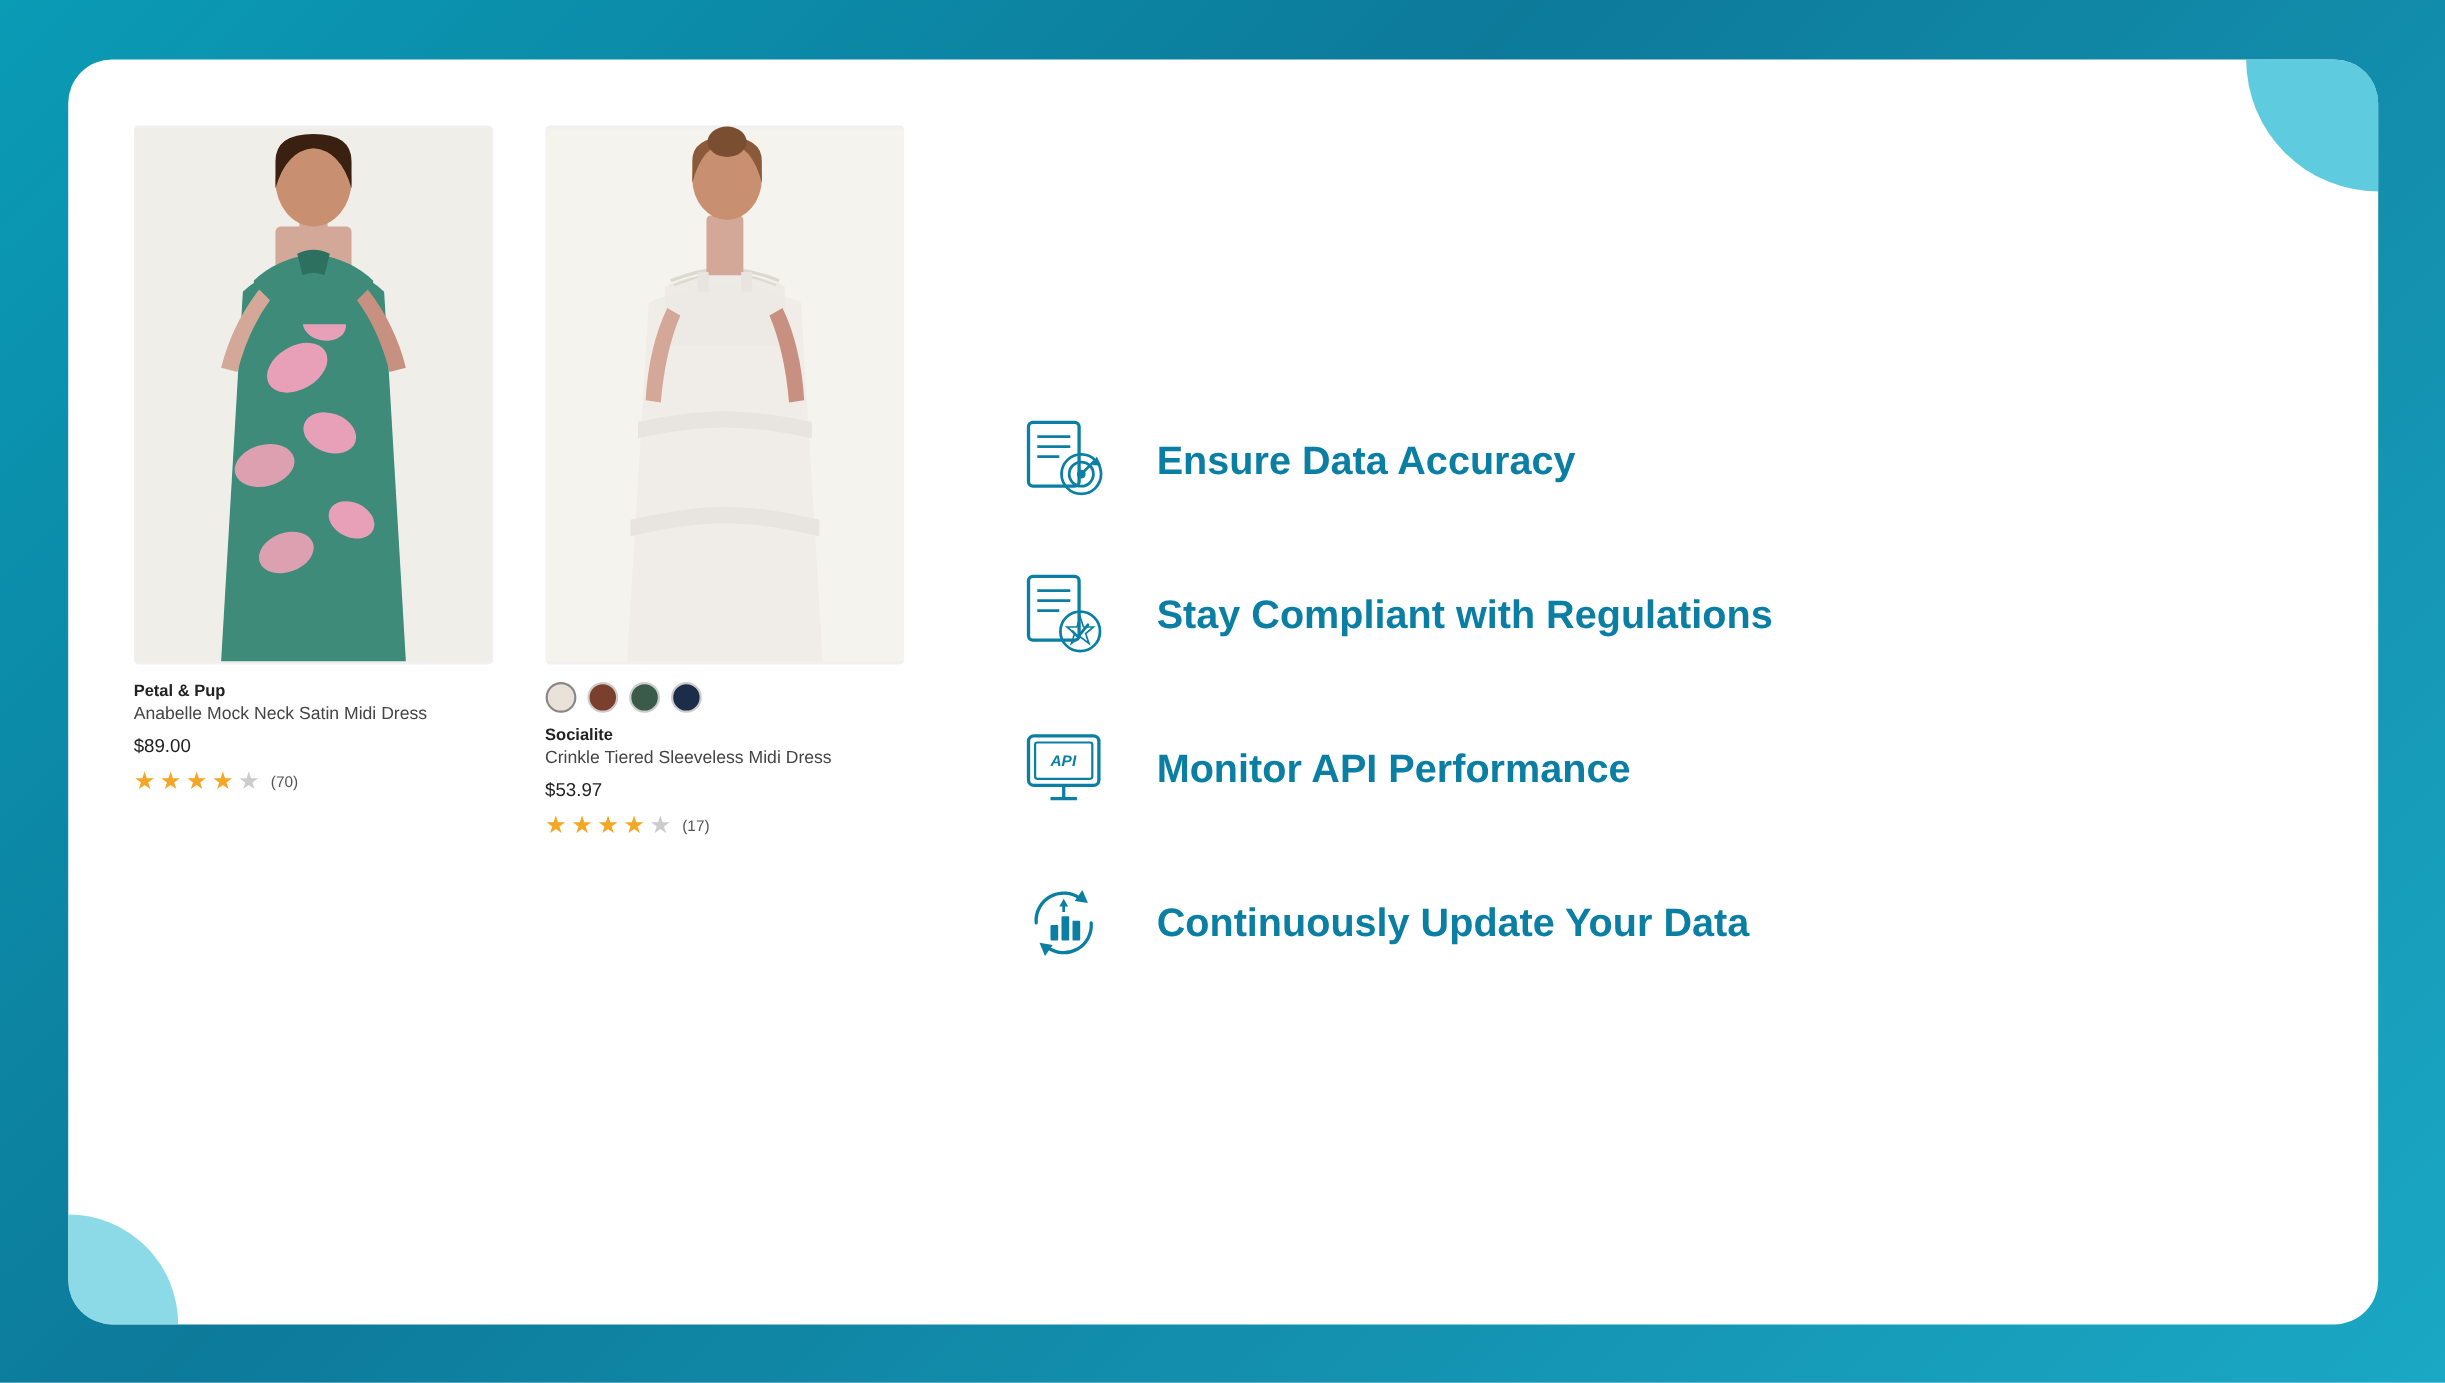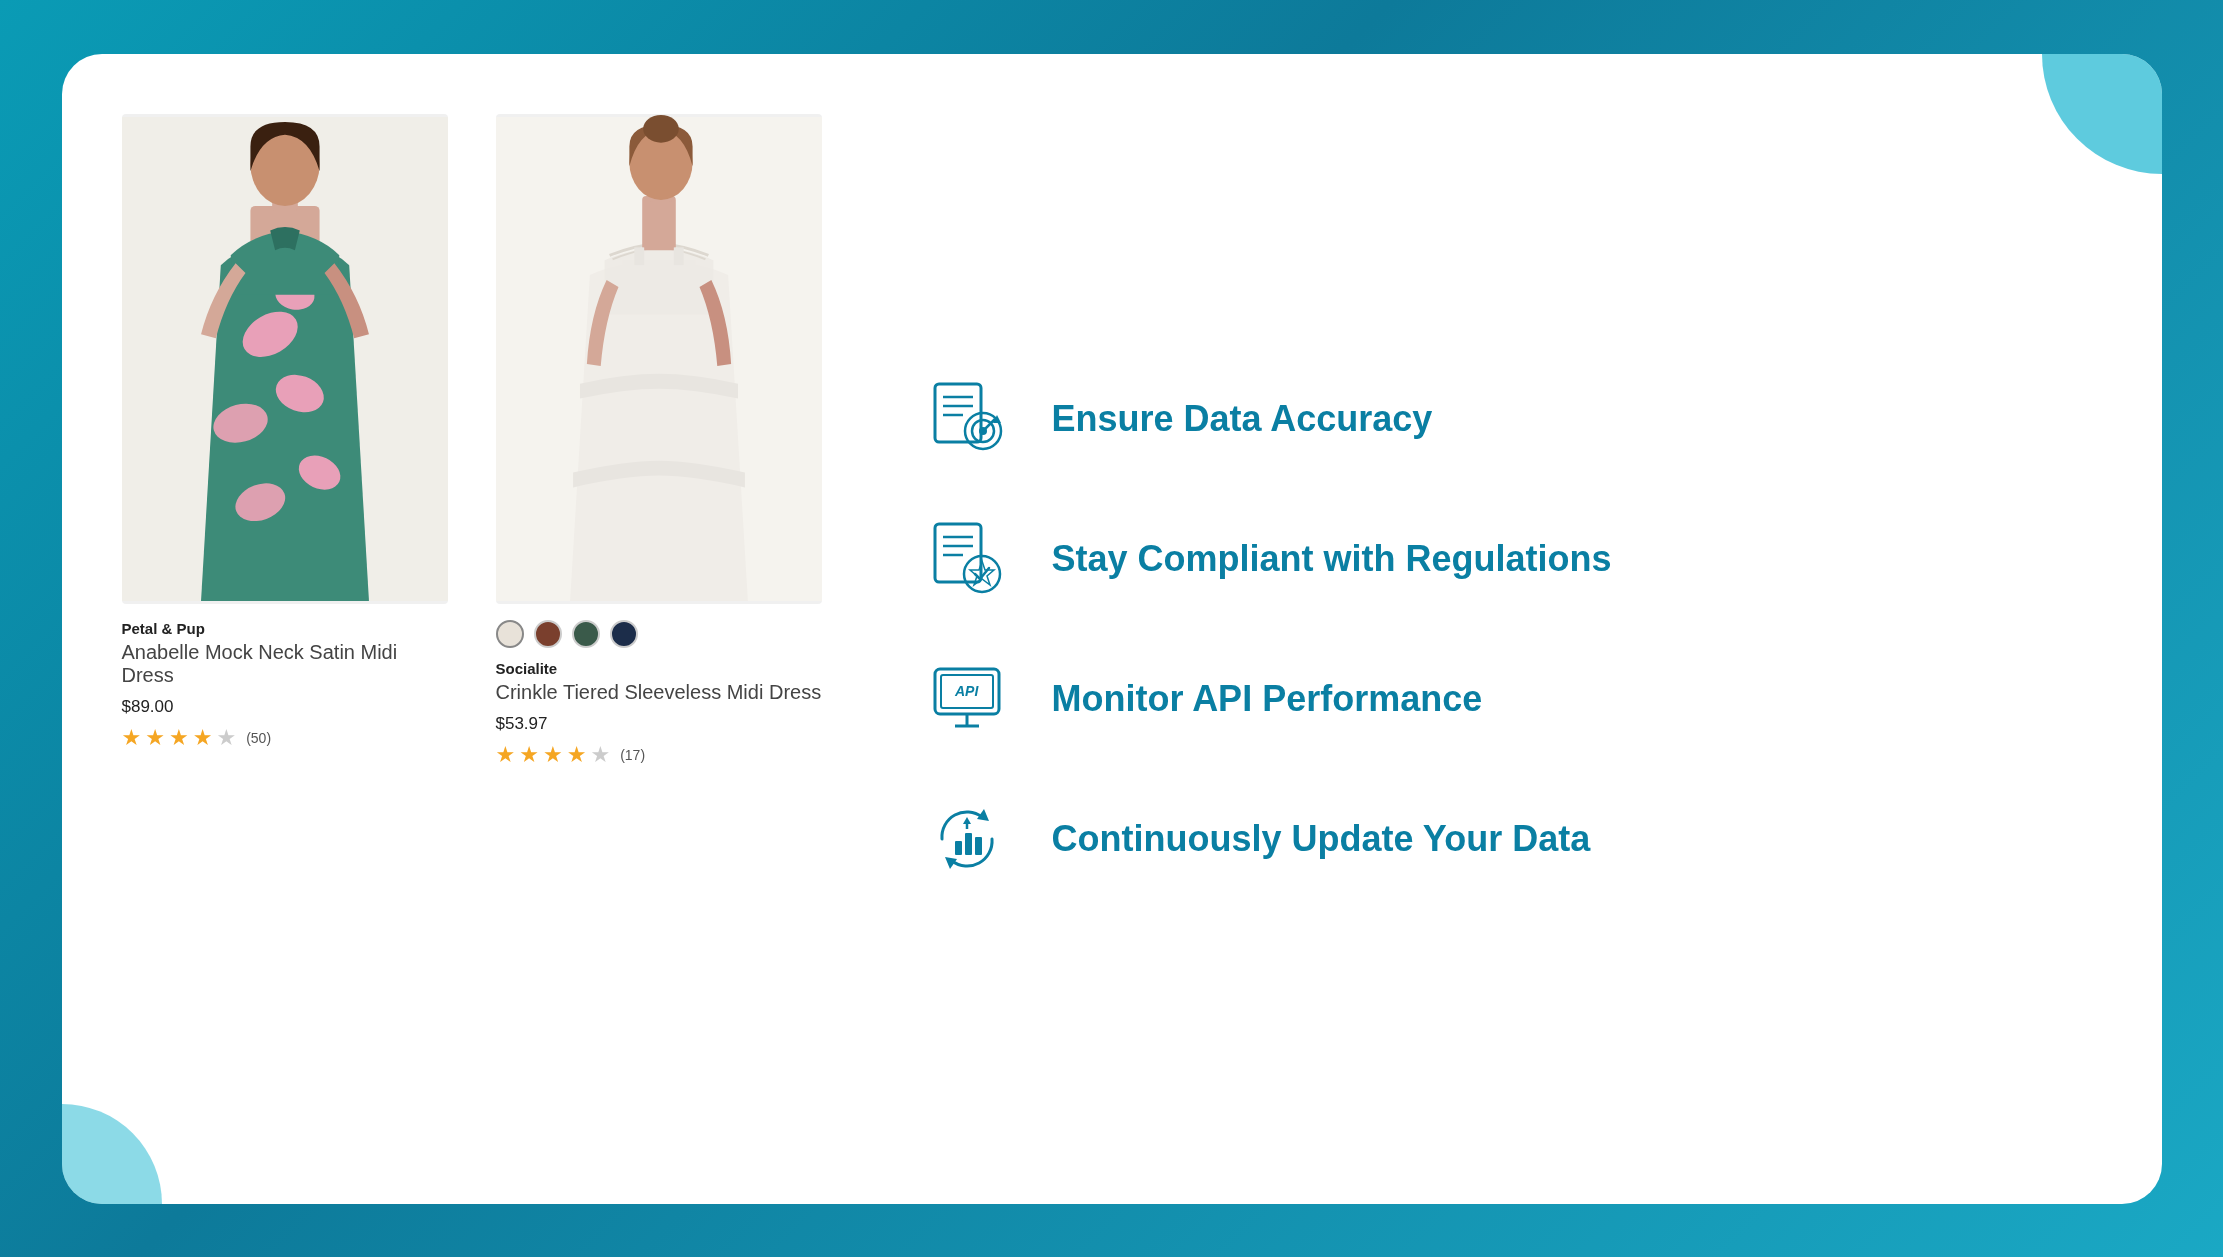--- a/index.html
+++ b/index.html
@@ -53,21 +53,21 @@
       width: 100%;
       height: 100%;
     }
     .product-brand {
       font-size: 15px;
       font-weight: 700;
       color: #222;
       margin-bottom: 4px;
     }
     .product-name {
-      font-size: 20px;
+      font-size: 16px;
       color: #444;
       margin-bottom: 10px;
     }
     .product-price {
       font-size: 17px;
       font-weight: 400;
       color: #222;
       margin-bottom: 8px;
     }
     .stars {
@@ -202,21 +202,21 @@
       </div>
       <div class="product-brand">Petal &amp; Pup</div>
       <div class="product-name">Anabelle Mock Neck Satin Midi Dress</div>
       <div class="product-price">$89.00</div>
       <div class="stars">
         <span class="star-filled">★</span>
         <span class="star-filled">★</span>
         <span class="star-filled">★</span>
         <span class="star-filled">★</span>
         <span class="star-empty">★</span>
-        <span class="review-count">(50)</span>
+        <span class="review-count">(70)</span>
       </div>
     </div>
 
     <div class="product-card">
       <div class="product-image-container">
         <svg class="dress-svg" viewBox="0 0 330 490" xmlns="http://www.w3.org/2000/svg">
 
           <rect width="330" height="490" fill="#f5f3ee"></rect>
 
           <rect x="137" y="360" width="22" height="90" fill="#d4b0a0" rx="3"></rect>

